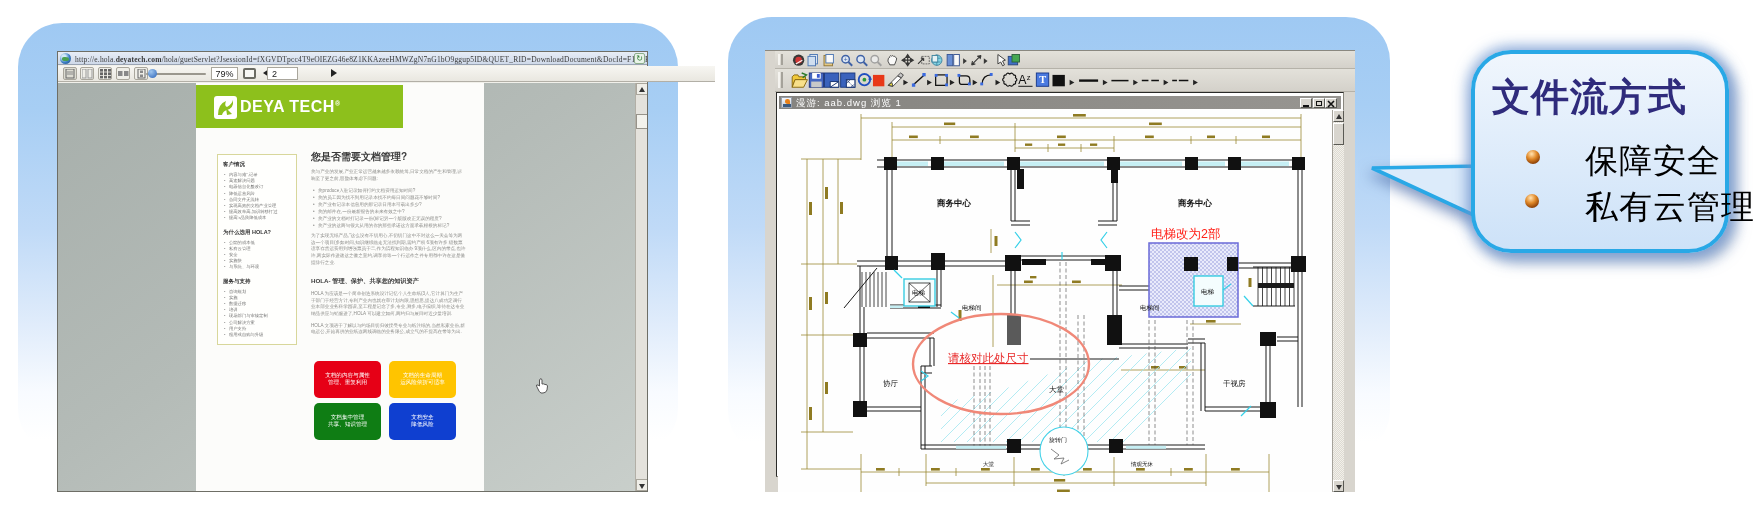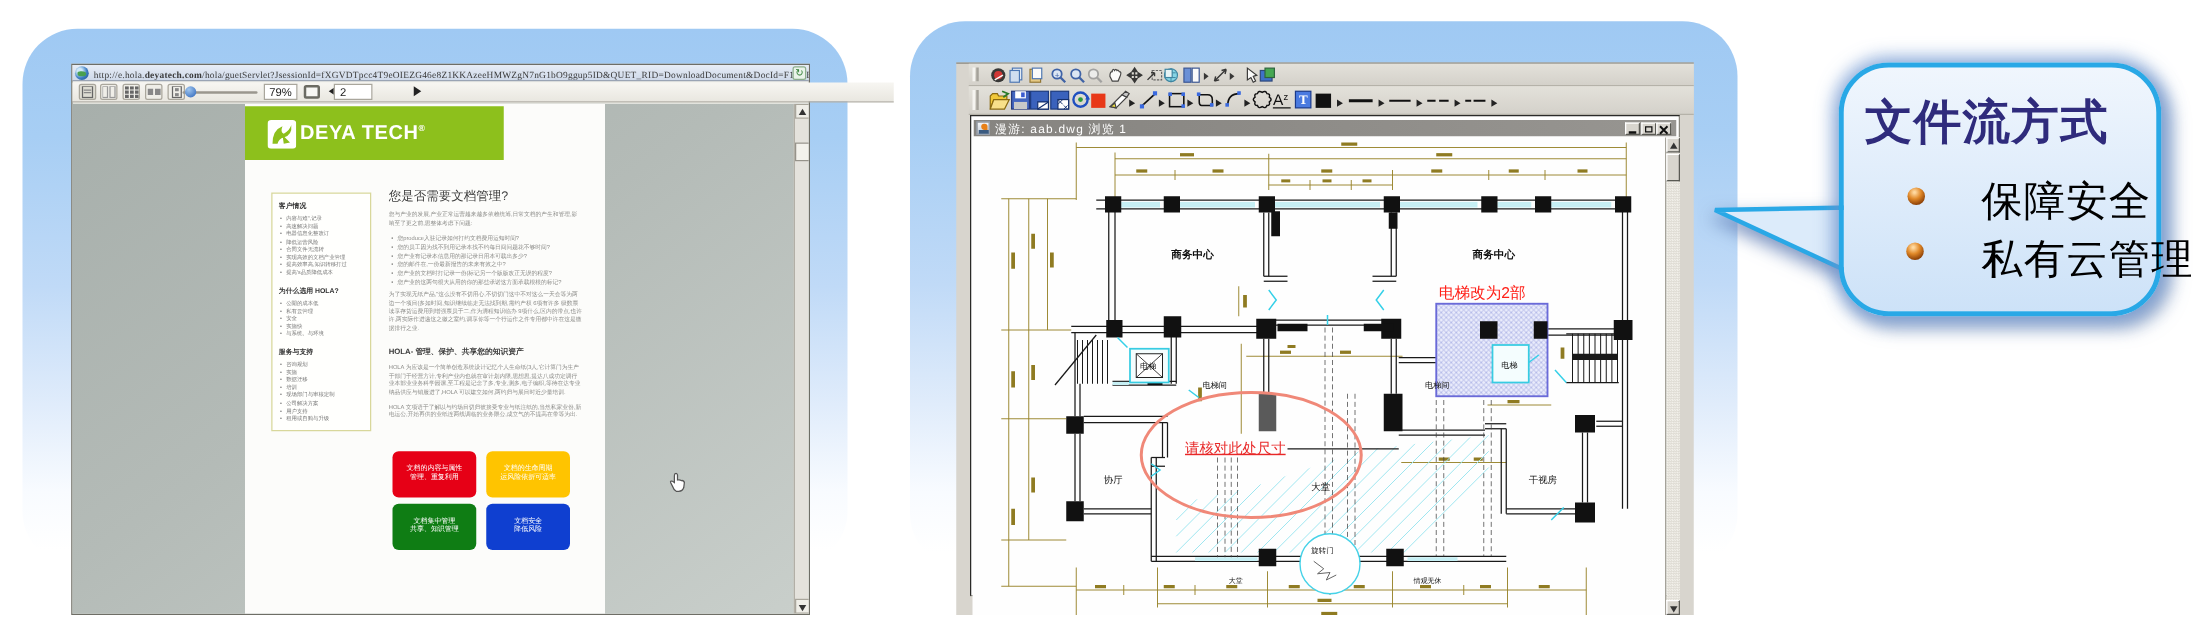--- a/index.html
+++ b/index.html
@@ -31,21 +31,21 @@
 #page{position:absolute;left:138px;top:0px;width:288px;height:408px;background:#fcfcfa}
 #ghead{position:absolute;left:0;top:2px;width:207px;height:43px;background:#8dc01c}
 #glogo{position:absolute;left:18px;top:11px}
 #gtxt{position:absolute;left:44px;top:13px;color:#fff;font-size:16px;font-weight:bold;letter-spacing:.5px;white-space:nowrap}
 #gtxt sup{font-size:7px}
 #sidebox{position:absolute;left:21px;top:71px;width:80px;height:191px;border:1px solid #d8d79b;background:#fffffd;padding:6px 5px;overflow:hidden}
 .sh{font-size:5.5px;font-weight:bold;color:#333;margin-bottom:4px}
 .sli{font-size:4.3px;color:#777;line-height:6.2px;padding-left:6px;position:relative;white-space:nowrap}
 .sli:before{content:"•";position:absolute;left:1px;color:#777}
 #rcol{position:absolute;left:115px;top:67px;width:155px;overflow:hidden}
-#rh1{font-size:10px;font-weight:normal;color:#3c3c3c;margin-bottom:5px}
+#rh1{font-size:10px;font-weight:bold;color:#3c3c3c;margin-bottom:5px}
 .p{font-size:4.6px;color:#8b8b88;line-height:6.6px;margin-bottom:5px}
 .pb{font-size:4.6px;color:#8b8b88;line-height:7px;padding-left:7px;position:relative}
 .pb:before{content:"•";position:absolute;left:2px}
 #rh2{font-size:6.2px;font-weight:bold;color:#3c3c3c;margin:11px 0 5px}
 .cbtn{position:absolute;width:67px;height:37px;border-radius:5px;color:#fff;font-size:5.6px;text-align:center;padding-top:11px;line-height:7px}
 #cursor{position:absolute;left:477px;top:295px}
 
 
 #cad{position:absolute;left:765px;top:50px;width:590px;height:442px;background:#d8d5ce;border-top:1px solid #8a8880}
 .cadtb{position:absolute;left:10px;width:580px;background:linear-gradient(180deg,#e3e1da,#d4d1ca);border-bottom:1px solid #b5b2a9}

